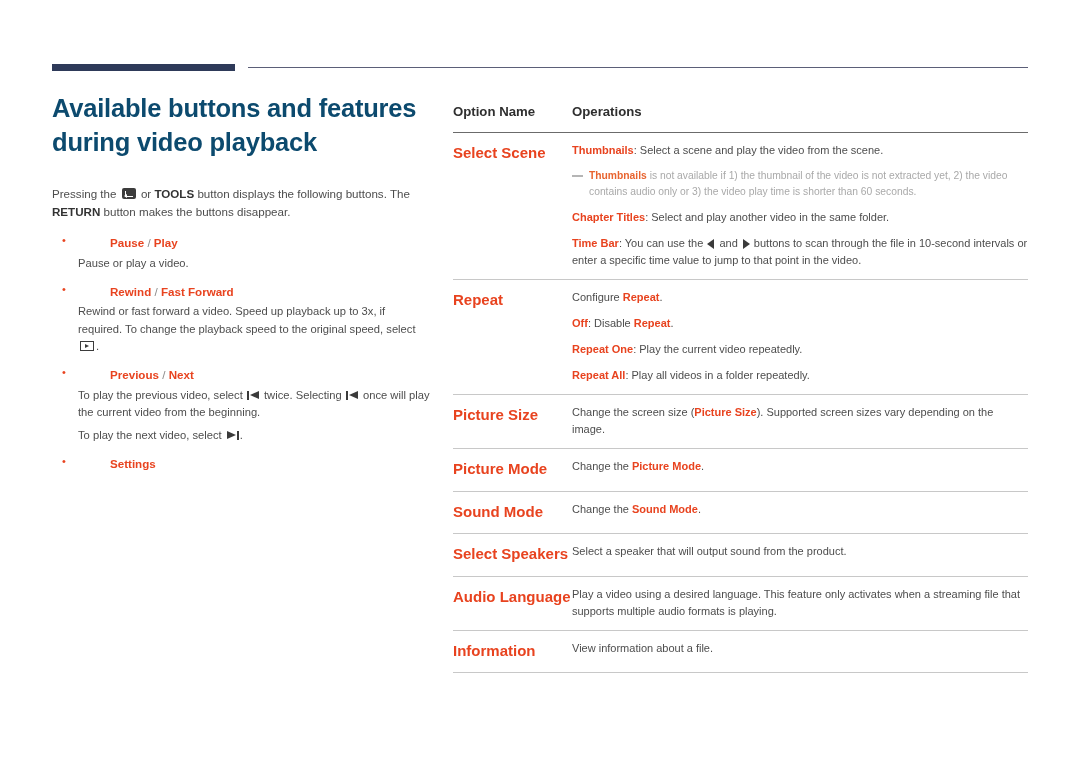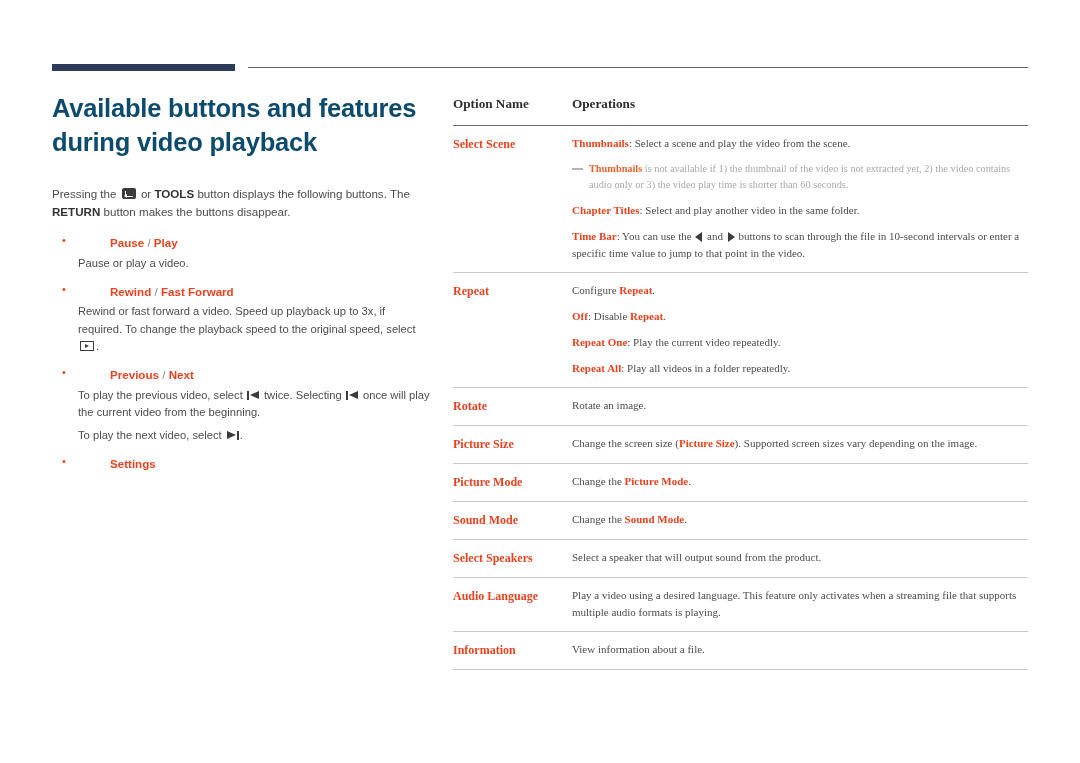--- a/index.html
+++ b/index.html
@@ -243,23 +243,22 @@
     height: 0;
     border-top: 5px solid transparent;
     border-bottom: 5px solid transparent;
     border-left: 7px solid #3b3b3b;
   }
 
   
   .table-wrap {
     position: absolute;
     left: 453px;
-    top: 96px;
+    top: 104px;
     width: 575px;
-    font-family: Liberation Serif, serif;
   }
   .tbl {
     width: 575px;
     border-collapse: collapse;
     table-layout: fixed;
   }
   .tbl col.c1 { width: 119px; }
   .tbl col.c2 { width: 456px; }
 
   .tbl thead th {
@@ -275,21 +274,21 @@
   }
 
   .tbl tbody tr {
     border-bottom: 1px solid #c8c8c8;
   }
   .tbl tbody td {
     vertical-align: top;
     padding: 9px 0 10px 0;
   }
   .opt-name {
-    font-size: 12px;
+    font-size: 15px;
     font-weight: bold;
     color: #e8431f;
     line-height: 1.5;
     padding-right: 8px;
   }
   .ops {
     font-size: 11px;
     line-height: 1.55;
     color: #4d4d4d;
   }
@@ -421,26 +420,20 @@
             </p>
             <p>
               <span class="hl">Repeat One</span><span>: Play the current video repeatedly.</span>
             </p>
             <p>
               <span class="hl">Repeat All</span><span>: Play all videos in a folder repeatedly.</span>
             </p>
           </td>
         </tr>
 
-        <tr>
-          <td class="opt-name">Rotate</td>
-          <td class="ops">
-            <p>Rotate an image.</p>
-          </td>
-        </tr>
 
         <tr>
           <td class="opt-name">Picture Size</td>
           <td class="ops">
             <p>
               <span>Change the screen size (</span><span class="hl">Picture Size</span><span>). Supported screen sizes vary depending on the image.</span>
             </p>
           </td>
         </tr>
 

